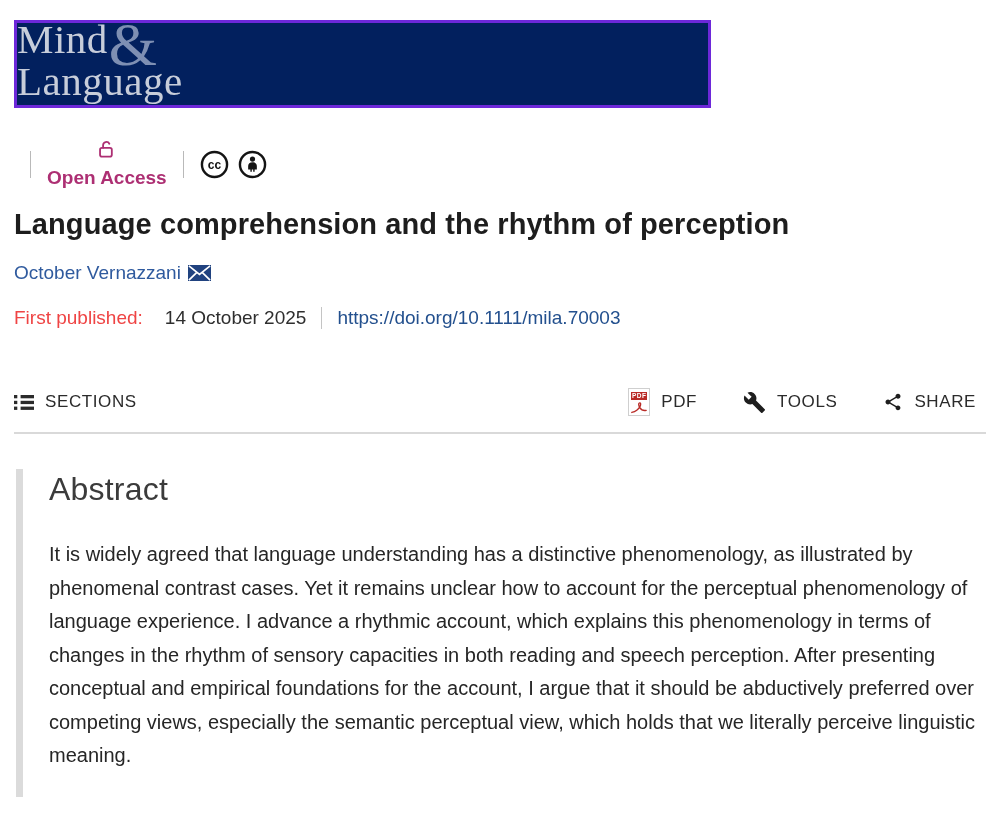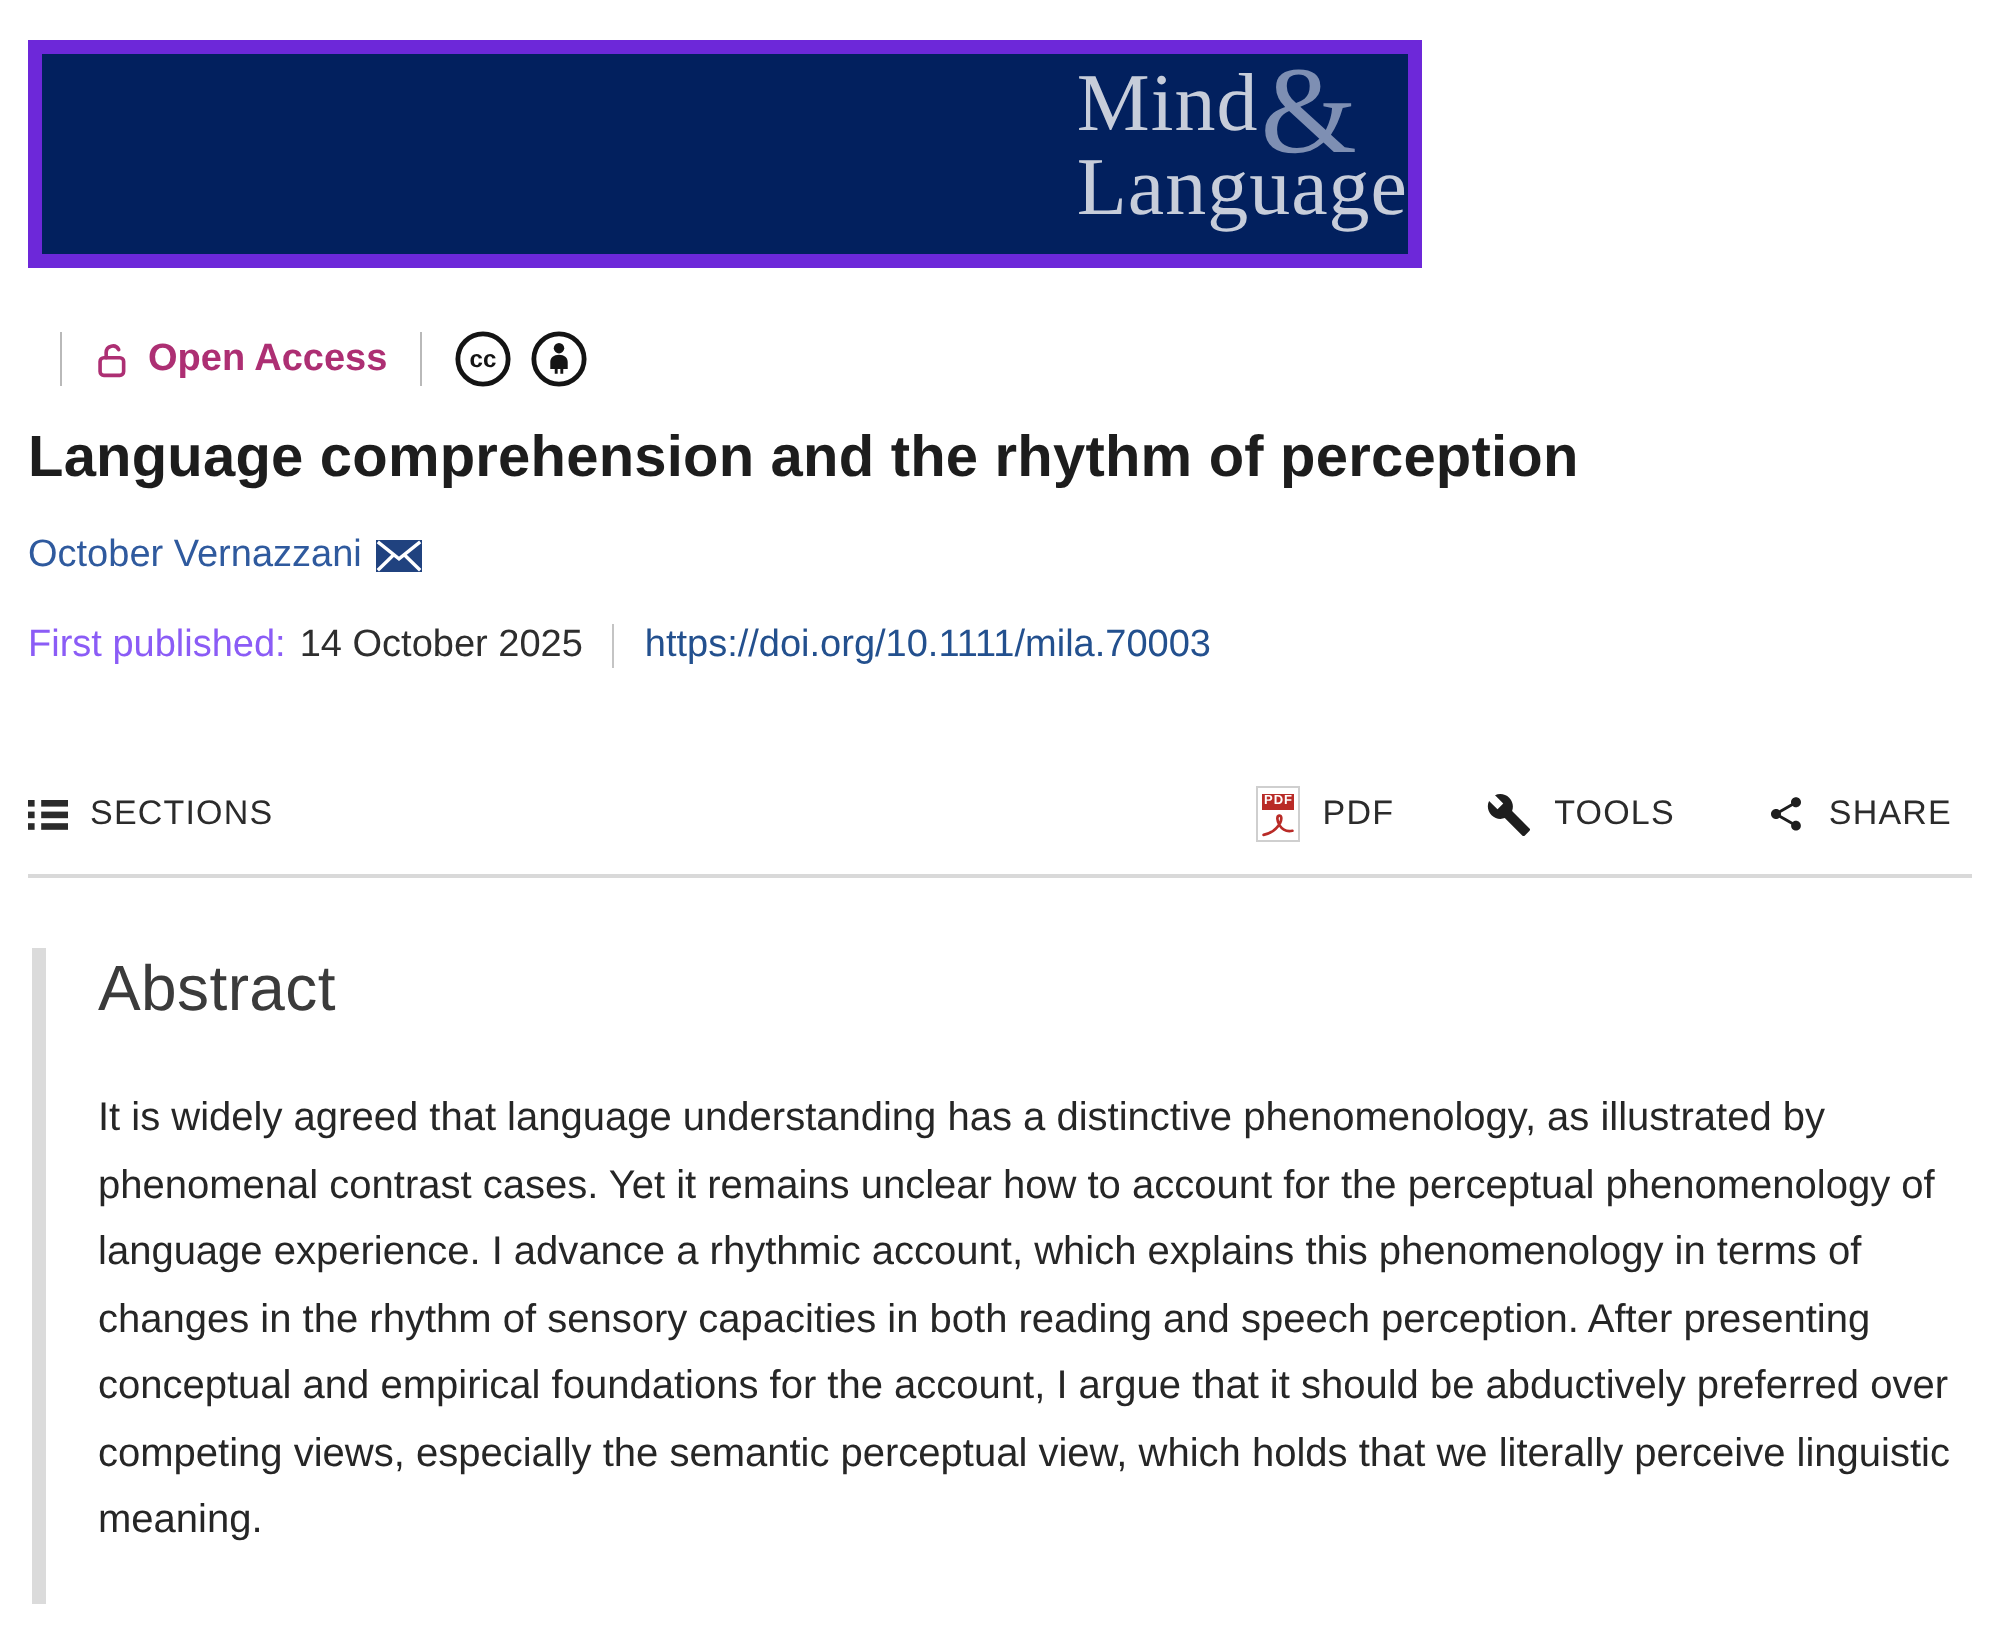--- a/index.html
+++ b/index.html
@@ -6,46 +6,46 @@
   html,body { background:#ffffff; }
   body {
     width:1000px; height:825px;
     font-family:"Liberation Sans","DejaVu Sans",sans-serif;
     color:#222; overflow:hidden; position:relative;
   }
   .page { padding:0 14px; }
 
   
   .banner {
-    margin-top:20px; width:697px; height:114px;
+    margin-top:20px; width:697px; height:88px;
     background:#02205e;
-    display:flex; align-items:center; justify-content:flex-end;
-    border:7px solid #6d28d9;
+    display:flex; align-items:center; justify-content:flex-start;
+    border:3px solid #6d28d9;
   }
   .logo { font-family:"Liberation Serif","DejaVu Serif",serif; text-align:left; line-height:36px; }
   .logo .row1 { display:flex; align-items:flex-start; }
   .logo .word { font-size:41px; color:#c7cdda; letter-spacing:0.5px; }
   .logo .amp  { font-size:62px; color:#7e8fb3; line-height:40px; margin-left:1px; position:relative; top:3px; font-style:normal; }
   .logo .row2 { margin-top:2px; }
 
   
   .meta-row { margin-top:31px; display:flex; align-items:center; }
   .article-type { font-size:19px; color:#303030; letter-spacing:0.2px; }
   .vsep { width:1px; height:27px; background:#b9b9b9; margin:0 16px; }
-  .open-access { display:flex; align-items:center; gap:8px; text-decoration:none; cursor:pointer; }
+  .open-access { display:flex; align-items:center; gap:8px; text-decoration:none; cursor:pointer;flex-direction:column; }
   .open-access .oa-text { font-size:19px; font-weight:bold; color:#ad2f73; }
   .cc-group { display:flex; align-items:flex-end; gap:9px; }
   .icon-btn { cursor:pointer; display:inline-flex; }
 
   
   .title { margin-top:19px; font-size:29px; font-weight:700; color:#1d1d1d; letter-spacing:0.1px; }
   .author-row { margin-top:21px; display:flex; align-items:center; gap:7px; }
   .author-link { font-size:19px; color:#2f5a9e; text-decoration:none; cursor:pointer; }
   .pub-row { margin-top:23px; display:flex; align-items:center; font-size:19px; }
-  .pub-label { color:#8b5cf6; margin-right:7px; }
+  .pub-label { color:#ef4444; margin-right:22px; }
   .pub-date { color:#2e2e2e;text-align:right; }
   .pub-sep { width:1px; height:22px; background:#c4c4c4; margin:0 15px; }
   .doi-link { color:#23508e; font-weight:normal; text-decoration:none; cursor:pointer; }
 
   
   .toolbar { margin-top:44px; display:flex; align-items:center; justify-content:space-between; padding-right:10px; }
   .tb-item { display:flex; align-items:center; gap:11px; cursor:pointer;margin-top:15px; }
   .tb-label { font-size:17px; color:#2b2b2b; letter-spacing:0.6px; }
   .tb-right { display:flex; align-items:center; gap:46px; }
 

